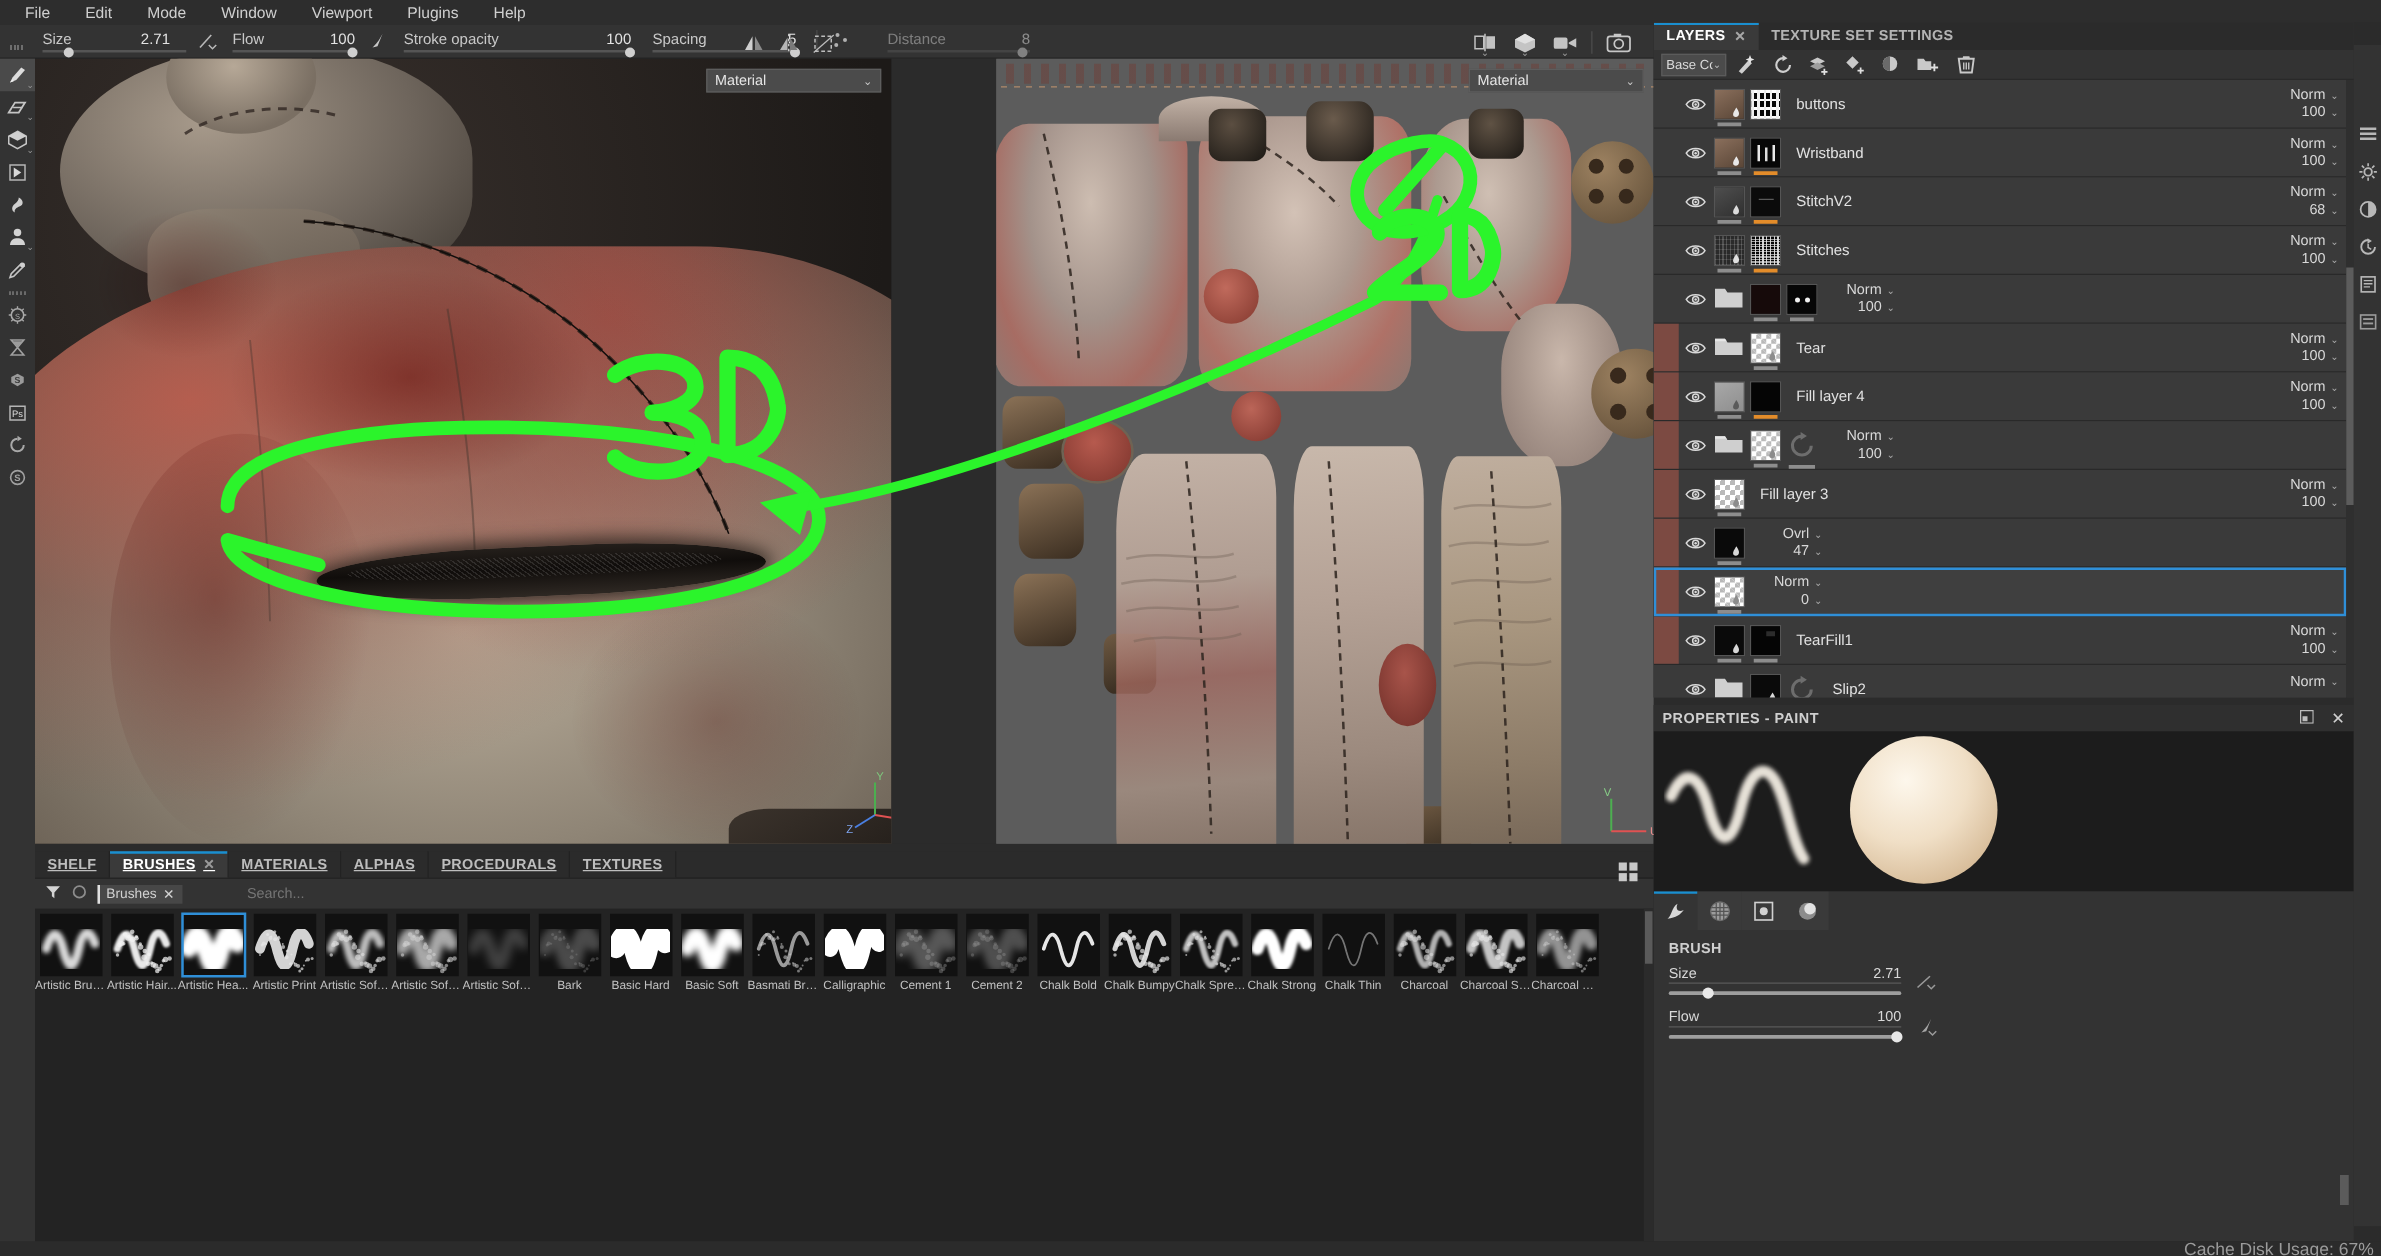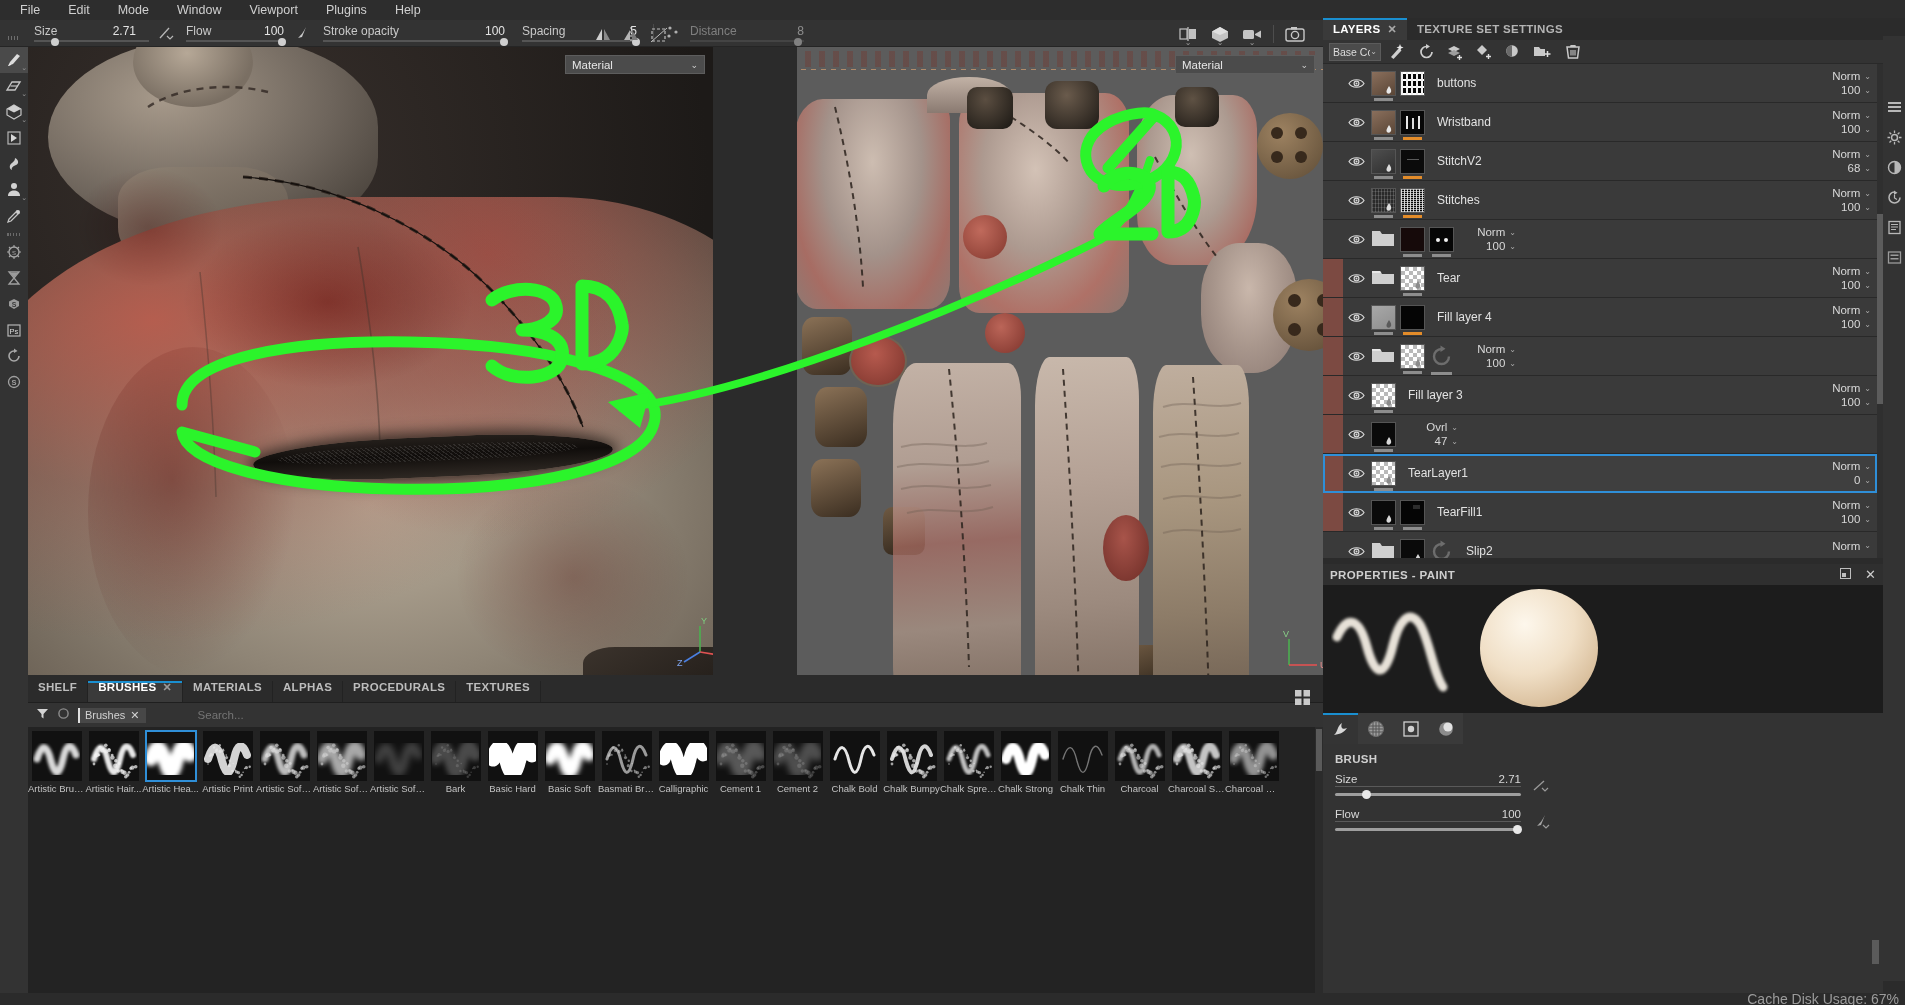--- a/index.html
+++ b/index.html
@@ -64,22 +64,22 @@
 
   
   .s3d { position:absolute; }
 
   
   #anno { position:absolute; left:0; top:0; width:1905px; height:1005px; pointer-events:none; z-index:30; }
 
   
   #shelf { position:absolute; left:28px; top:681px; right:582px; bottom:12px; background:#2b2b2b; }
   #shelftabs { height:22px; background:#2b2b2b; display:flex; align-items:stretch; border-bottom:1px solid #1f1f1f;}
-  .shtab { padding:0 10px; display:flex; align-items:flex-start; gap:6px; font-size:11.5px; font-weight:bold;
-           color:#bdbdbd; letter-spacing:.3px; border-right:1px solid #222; background:#2b2b2b; }
+  .shtab { padding:0 10px; display:flex; align-items:center; gap:6px; font-size:11.5px; font-weight:bold;
+           color:#bdbdbd; letter-spacing:.3px; border-right:1px solid #222; background:#2b2b2b;text-decoration:underline; }
   .shtab.active { background:#3a3a3a; color:#ffffff; box-shadow:inset 0 2px 0 0 #1a8fd0; }
   .shtab .x { font-size:11px; color:#9a9a9a; }
   #shelffilter { height:24px; background:#333333; display:flex; align-items:center; gap:8px; padding:0 8px; }
   .chipbox { display:flex; align-items:center; gap:5px; background:#474747; border-left:2px solid #e0e0e0;
              padding:1px 6px 1px 5px; font-size:11px; color:#d2d2d2; }
   #shelfsearch { flex:1; font-size:11.5px; color:#7e7e7e; background:transparent; border:0; outline:none;margin-left:44px; }
   #brushgrid { position:absolute; left:0; top:46px; right:0; bottom:0; background:#232323;
                display:flex; align-items:flex-start; overflow:hidden; }
   .bcell { width:57px; padding-top:4px; display:flex; flex-direction:column; align-items:center; }
   .bthumb { width:50px; height:50px; background:#111; position:relative; overflow:hidden; }
@@ -210,21 +210,21 @@
 
   <div class="pdivider"></div>
   <div class="curveicon" style="width:26px;">
     <svg width="24" height="22" viewBox="0 0 24 22">
         <circle cx="8" cy="6" r="1.6" fill="#b0b0b0"></circle>
         <circle cx="14" cy="10" r="1.6" fill="#b0b0b0"></circle>
         <circle cx="7" cy="14" r="1.6" fill="#b0b0b0"></circle>
       </svg>
   </div>
 
-  <div class="param" style="width:120px;opacity:.5;">
+  <div class="param" style="width:120px;opacity:.5;margin-left:20px;">
     <span class="lbl" style="position:absolute;left:2px;">Distance</span>
     <span class="val" style="position:absolute;left:54px;width:62px;">8</span>
     <span class="slidertrack" style="left:2px;width:114px;"></span>
     <span class="sliderknob" style="left:106px;"></span>
   </div>
 
   <div style="position:absolute;left:592px;top:3px;display:flex;gap:6px;">
     <div class="tbicon" style="width:22px;">
       <svg width="20" height="18" viewBox="0 0 20 18">
           <path d="M9 3 L3 14 H9 Z" fill="#cfcfcf"></path>
@@ -1651,21 +1651,20 @@
     </div>
     <div class="lthumbs">
             <div class="lth  ">
               <div class="checker" style="position:absolute;inset:0;"></div>
                                   <svg style="position:absolute;right:1px;bottom:0;" width="10" height="10" viewBox="0 0 10 10">
                 <path d="M5 1 C7 4 8 6 6.5 7.8 C5 9.5 2 8.5 2.5 6 C3 4 4 3 5 1 Z" fill="#8c8c8c"></path>
               </svg>
               <div class="under "></div>
             </div>
           </div>
-    <div class="lname">TearLayer1</div>
     <div class="lright">
       <div class="lrline">
         <span>Norm</span>
         <span class="cv">⌄</span>
       </div>
       <div class="lrline">
         <span>0</span>
         <span class="cv">⌄</span>
       </div>
     </div>

